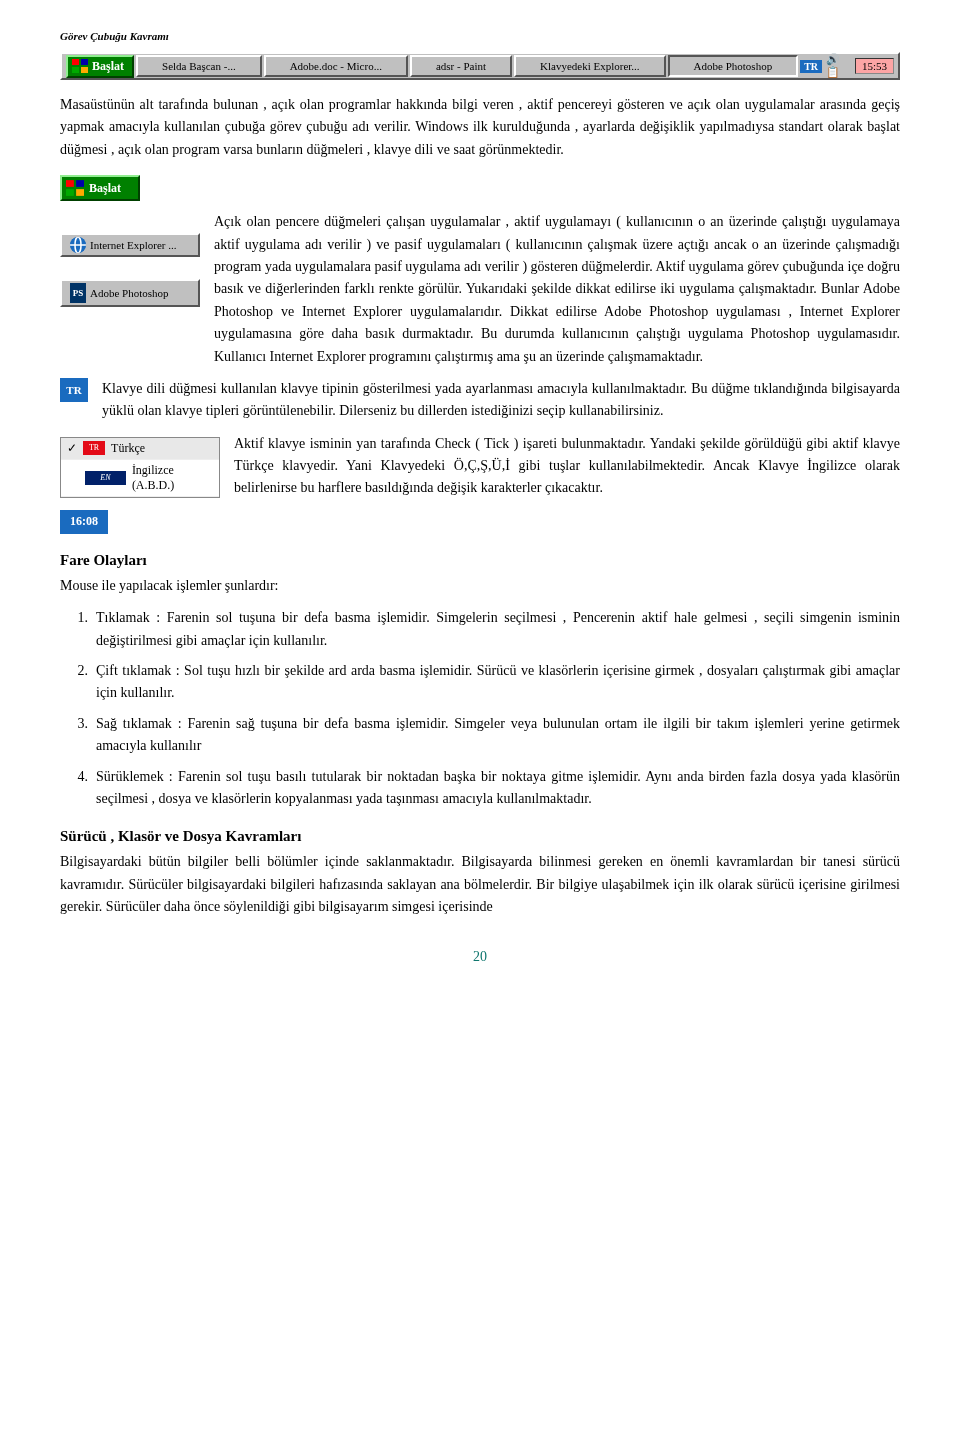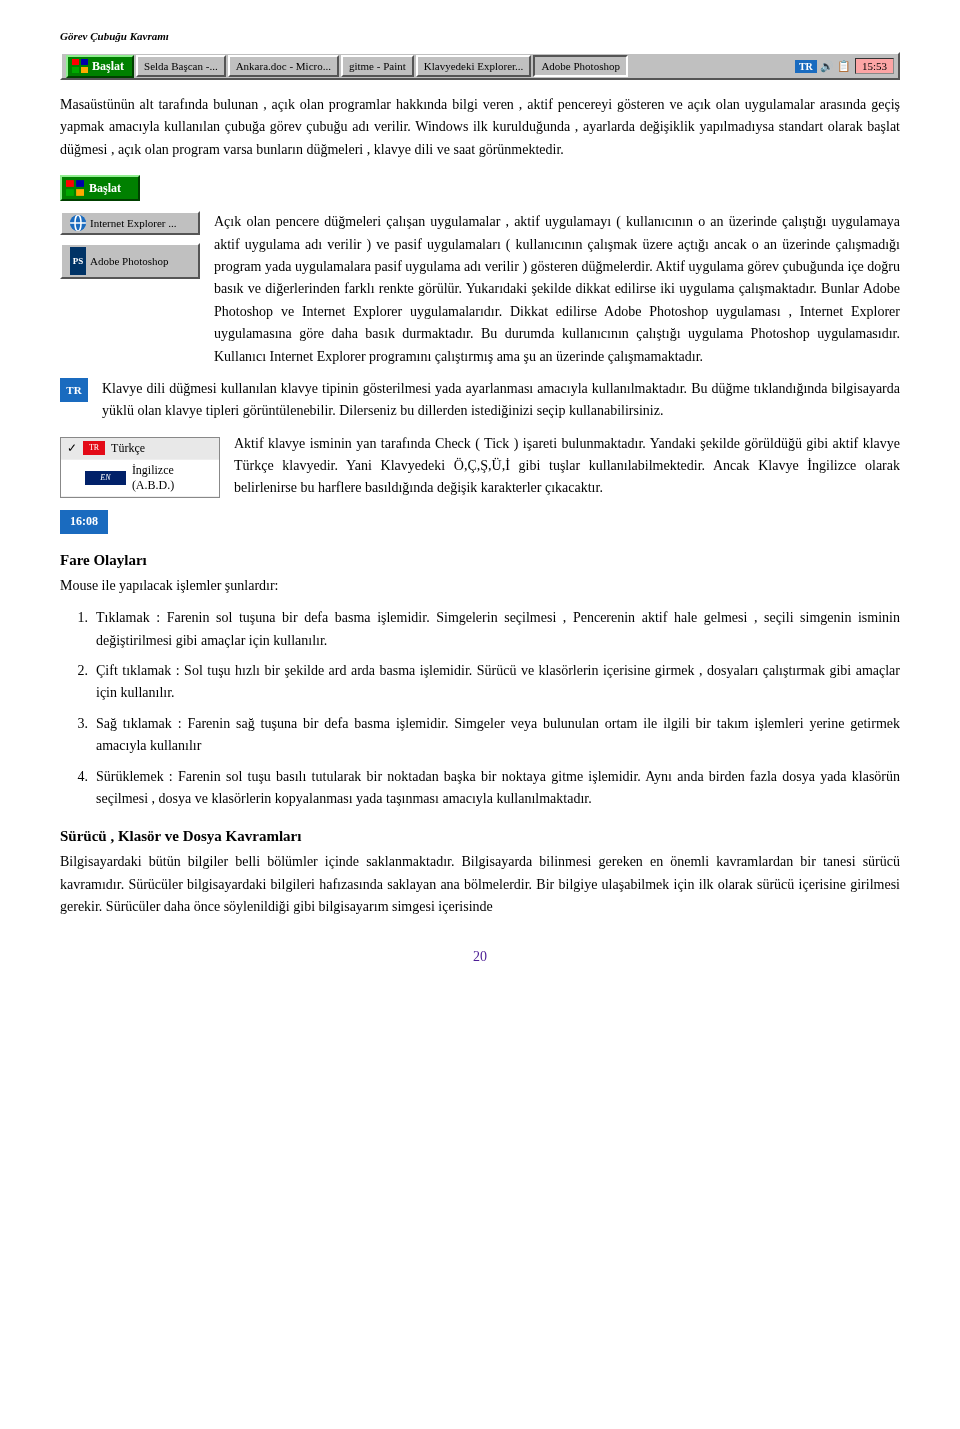--- a/index.html
+++ b/index.html
@@ -48,21 +48,21 @@
     }
     .taskbar-btn {
       display: flex;
       align-items: center;
       background: #c0c0c0;
       border-top: 2px solid #fff;
       border-left: 2px solid #fff;
       border-right: 2px solid #555;
       border-bottom: 2px solid #555;
       font-size: 11px;
-      padding: 1px 6px;
+      padding: 1px 24px;
       gap: 3px;
       height: 22px;
       cursor: pointer;
       white-space: nowrap;
       justify-content: center;
     }
     .taskbar-btn.active {
       border-top: 2px solid #555;
       border-left: 2px solid #555;
       border-right: 2px solid #fff;
@@ -120,33 +120,34 @@
       background: #c0c0c0;
       border-top: 2px solid #fff;
       border-left: 2px solid #fff;
       border-right: 2px solid #555;
       border-bottom: 2px solid #555;
       font-size: 11px;
       padding: 2px 8px;
       gap: 4px;
       cursor: pointer;
       min-width: 140px;
+      margin-top: 22px;
     }
     .ie-icon {
       width: 16px;
       height: 16px;
       background: #1a6bbf;
       border-radius: 50%;
       position: relative;
       display: inline-block;
       overflow: hidden;
     }
     .ps-icon {
       width: 16px;
-      height: 28px;
+      height: 20px;
       background: #003366;
       display: inline-block;
       font-size: 9px;
       color: #fff;
       display: flex;
       align-items: center;
       justify-content: center;
       font-weight: bold;
     }
     .tr-lang-btn {
@@ -231,21 +232,21 @@
     }
     .num {
       min-width: 28px;
       text-align: right;
       flex-shrink: 0;
     }
     .page-number {
       text-align: center;
       font-size: 14px;
       margin-top: 30px;
-      color: #4c1d95;
+      color: #0f766e;
     }
     .section-row-inline {
       display: flex;
       gap: 14px;
       align-items: flex-start;
       margin-bottom: 10px;
     }
     .icon-left {
       flex-shrink: 0;
     }
@@ -267,24 +268,24 @@
       <rect x="9" y="0" width="7" height="6" fill="#00a"></rect>
       <rect x="0" y="8" width="7" height="6" fill="#0a0"></rect>
       <rect x="9" y="8" width="7" height="6" fill="#fa0"></rect>
     </svg>
     <span>Başlat</span>
   </div>
   <div class="taskbar-btn">
     <span>Selda Başcan -...</span>
   </div>
   <div class="taskbar-btn">
-    <span>Ankara.doc - Micro...</span>
+    <span>Adobe.doc - Micro...</span>
   </div>
   <div class="taskbar-btn">
-    <span>gitme - Paint</span>
+    <span>adsr - Paint</span>
   </div>
   <div class="taskbar-btn">
     <span>Klavyedeki Explorer...</span>
   </div>
   <div class="taskbar-btn active">
     <span>Adobe Photoshop</span>
   </div>
   <div class="taskbar-right">
     <span class="tr-badge">TR</span>
     <span>🔊 📋</span>

